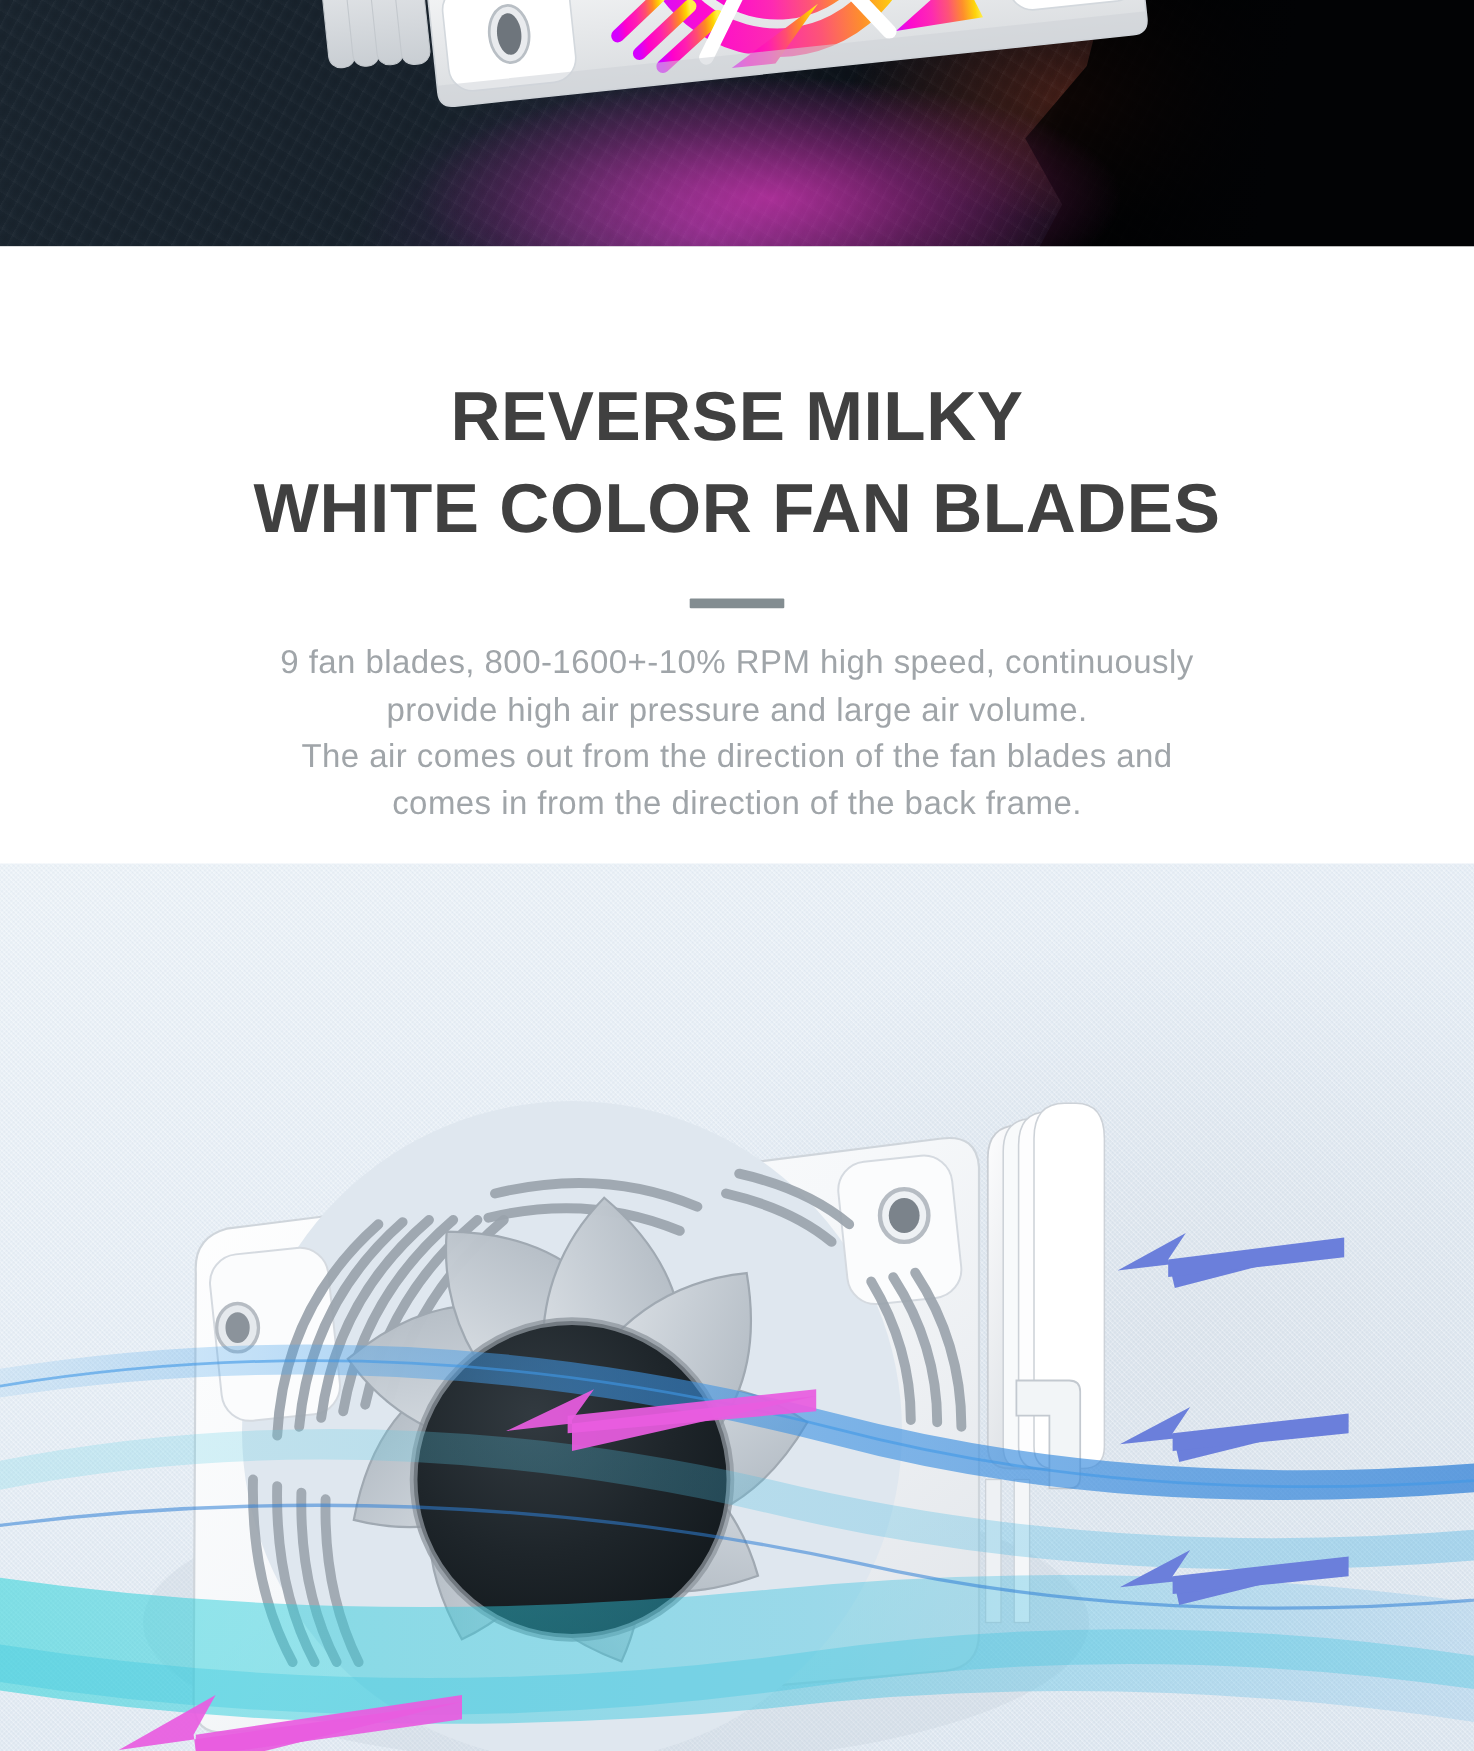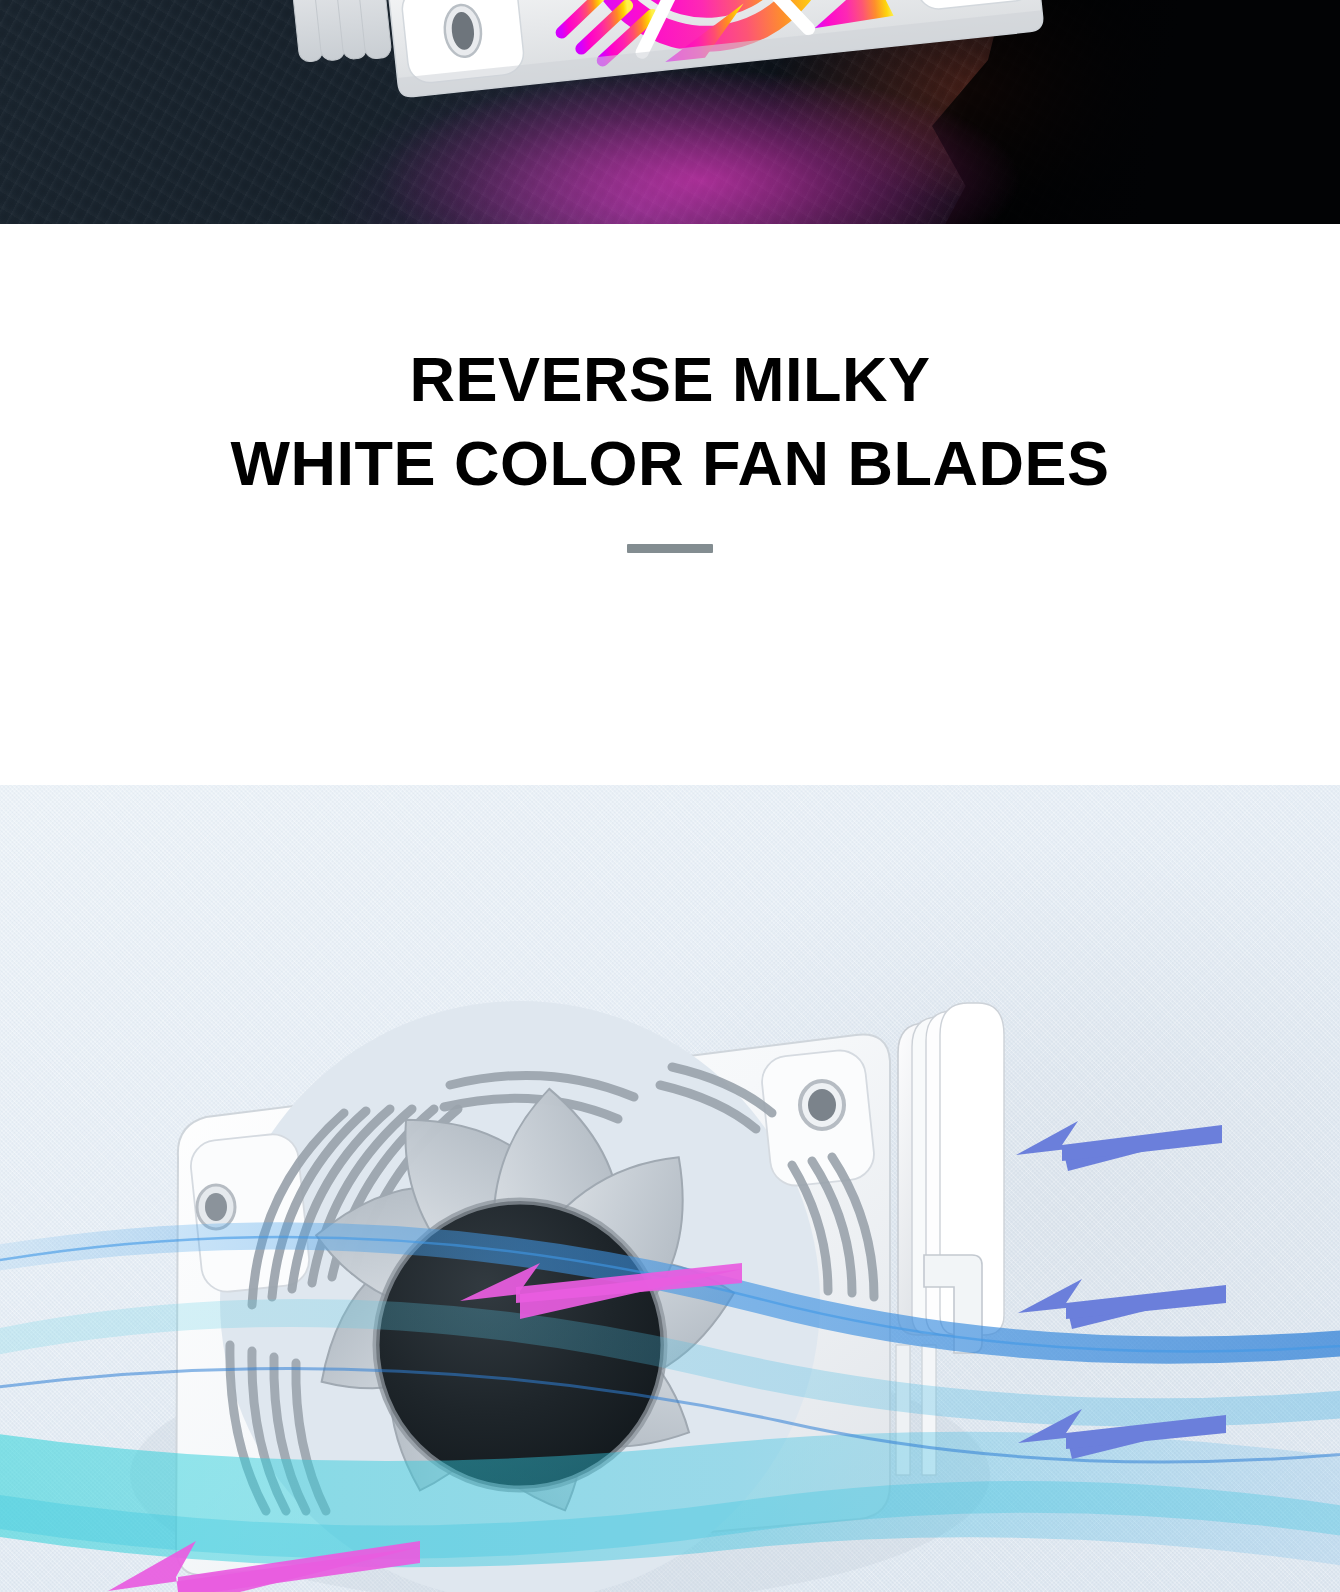--- a/index.html
+++ b/index.html
@@ -38,21 +38,21 @@
   .hero-svg { position: absolute; left: 0; top: 0; }
 
   
   .textsec {
     position: absolute; left: 0; top: 224px; width: 1340px; height: 561px;
     background: #ffffff;
   }
   .headline {
     position: absolute; left: 0; top: 113px; width: 1340px;
     text-align: center;
-    color: #000000;
+    color: #404040;
     font-weight: bold;
     font-size: 63px;
     line-height: 84px;
     letter-spacing: 0.5px;
     white-space: pre-line;
     font-family: "Liberation Sans", sans-serif;
   }
   .rule {
     position: absolute; left: 50%; top: 320px; transform: translateX(-50%);
     width: 86px; height: 9px; background: #838d91; border-radius: 1px;
@@ -175,20 +175,24 @@
           <path d="M392,46 L1040,46 L1040,52 Q1040,66 1026,66 L406,66 Q392,66 392,52 Z" fill="#cdd2d7" opacity=".55"></path>
         </g>
       </g>
     </svg>
   </div>
 
   <div class="textsec">
     <div class="headline">REVERSE MILKY
 WHITE COLOR FAN BLADES</div>
     <div class="rule"></div>
+    <div class="subcopy">9 fan blades, 800-1600+-10% RPM high speed, continuously
+provide high air pressure and large air volume.
+The air comes out from the direction of the fan blades and
+comes in from the direction of the back frame.</div>
   </div>
 
   <div class="diagram">
     <div class="diagram-paper"></div>
 
     <svg class="diagram-svg" width="1340" height="807" viewBox="0 0 1340 807">
       <defs>
         <linearGradient id="gFrame" x1="0" y1="0" x2="1" y2="1">
           <stop offset="0%" stop-color="#ffffff"></stop>
           <stop offset="45%" stop-color="#f6f8fa"></stop>

